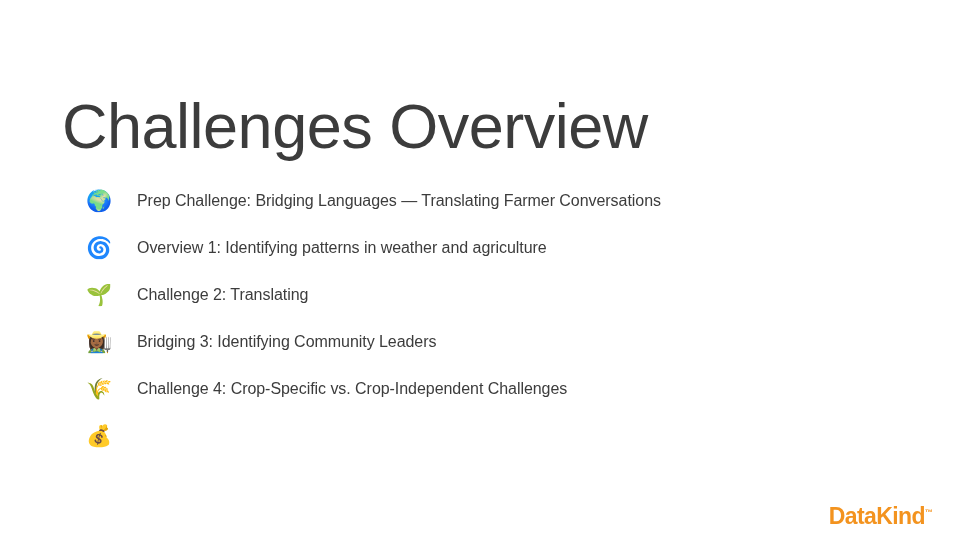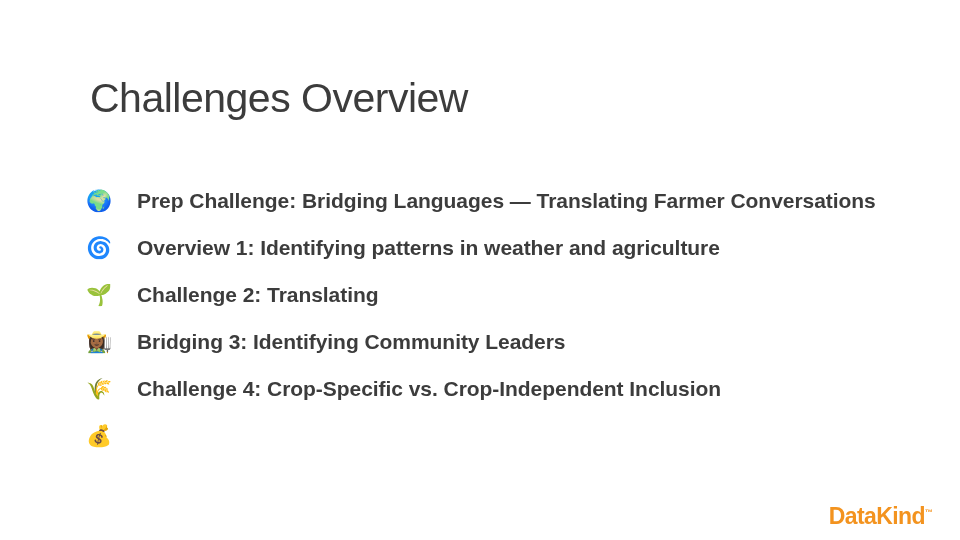--- a/index.html
+++ b/index.html
@@ -17,27 +17,26 @@
     position: relative;
     width: 960px;
     height: 540px;
     background: #ffffff;
     box-sizing: border-box;
   }
   .slide-title {
     position: absolute;
     left: 62px;
     top: 48px;
-    font-size: 41px;
+    font-size: 63px;
     font-weight: 300;
     letter-spacing: -0.5px;
     color: #3c3c3c;
     line-height: 1.15;
     white-space: nowrap;
-    margin-left: 28px;
   }
   .challenge-list {
     position: absolute;
     left: 86px;
     top: 186px;
     width: 830px;
     list-style: none;
     margin: 0;
     padding: 0;
   }
@@ -50,22 +49,22 @@
   .item-icon {
     width: 30px;
     min-width: 30px;
     font-size: 21px;
     line-height: 30px;
     text-align: left;
     font-family: "DejaVu Sans", sans-serif;
   }
   .item-label {
     margin-left: 21px;
-    font-size: 21px;
-    font-weight: 700;
+    font-size: 16px;
+    font-weight: 400;
     color: #3c3c3c;
     line-height: 30px;
     white-space: nowrap;
     letter-spacing: -0.05px;
   }
   .brand-logo {
     position: absolute;
     right: 27px;
     bottom: 12px;
     font-size: 23px;
@@ -106,21 +105,21 @@
       <span class="item-label">Challenge 2: Translating</span>
     </li>
 
     <li class="challenge-item">
       <span class="item-icon">👩🏾‍🌾</span>
       <span class="item-label">Bridging 3: Identifying Community Leaders</span>
     </li>
 
     <li class="challenge-item">
       <span class="item-icon">🌾</span>
-      <span class="item-label">Challenge 4: Crop-Specific vs. Crop-Independent Inclusion</span>
+      <span class="item-label">Challenge 4: Crop-Specific vs. Crop-Independent Challenges</span>
     </li>
 
     <li class="challenge-item">
       <span class="item-icon">💰</span>
     </li>
 
   </ul>
 
   <div class="brand-logo">
     <span>DataKind</span><span class="tm">™</span>

